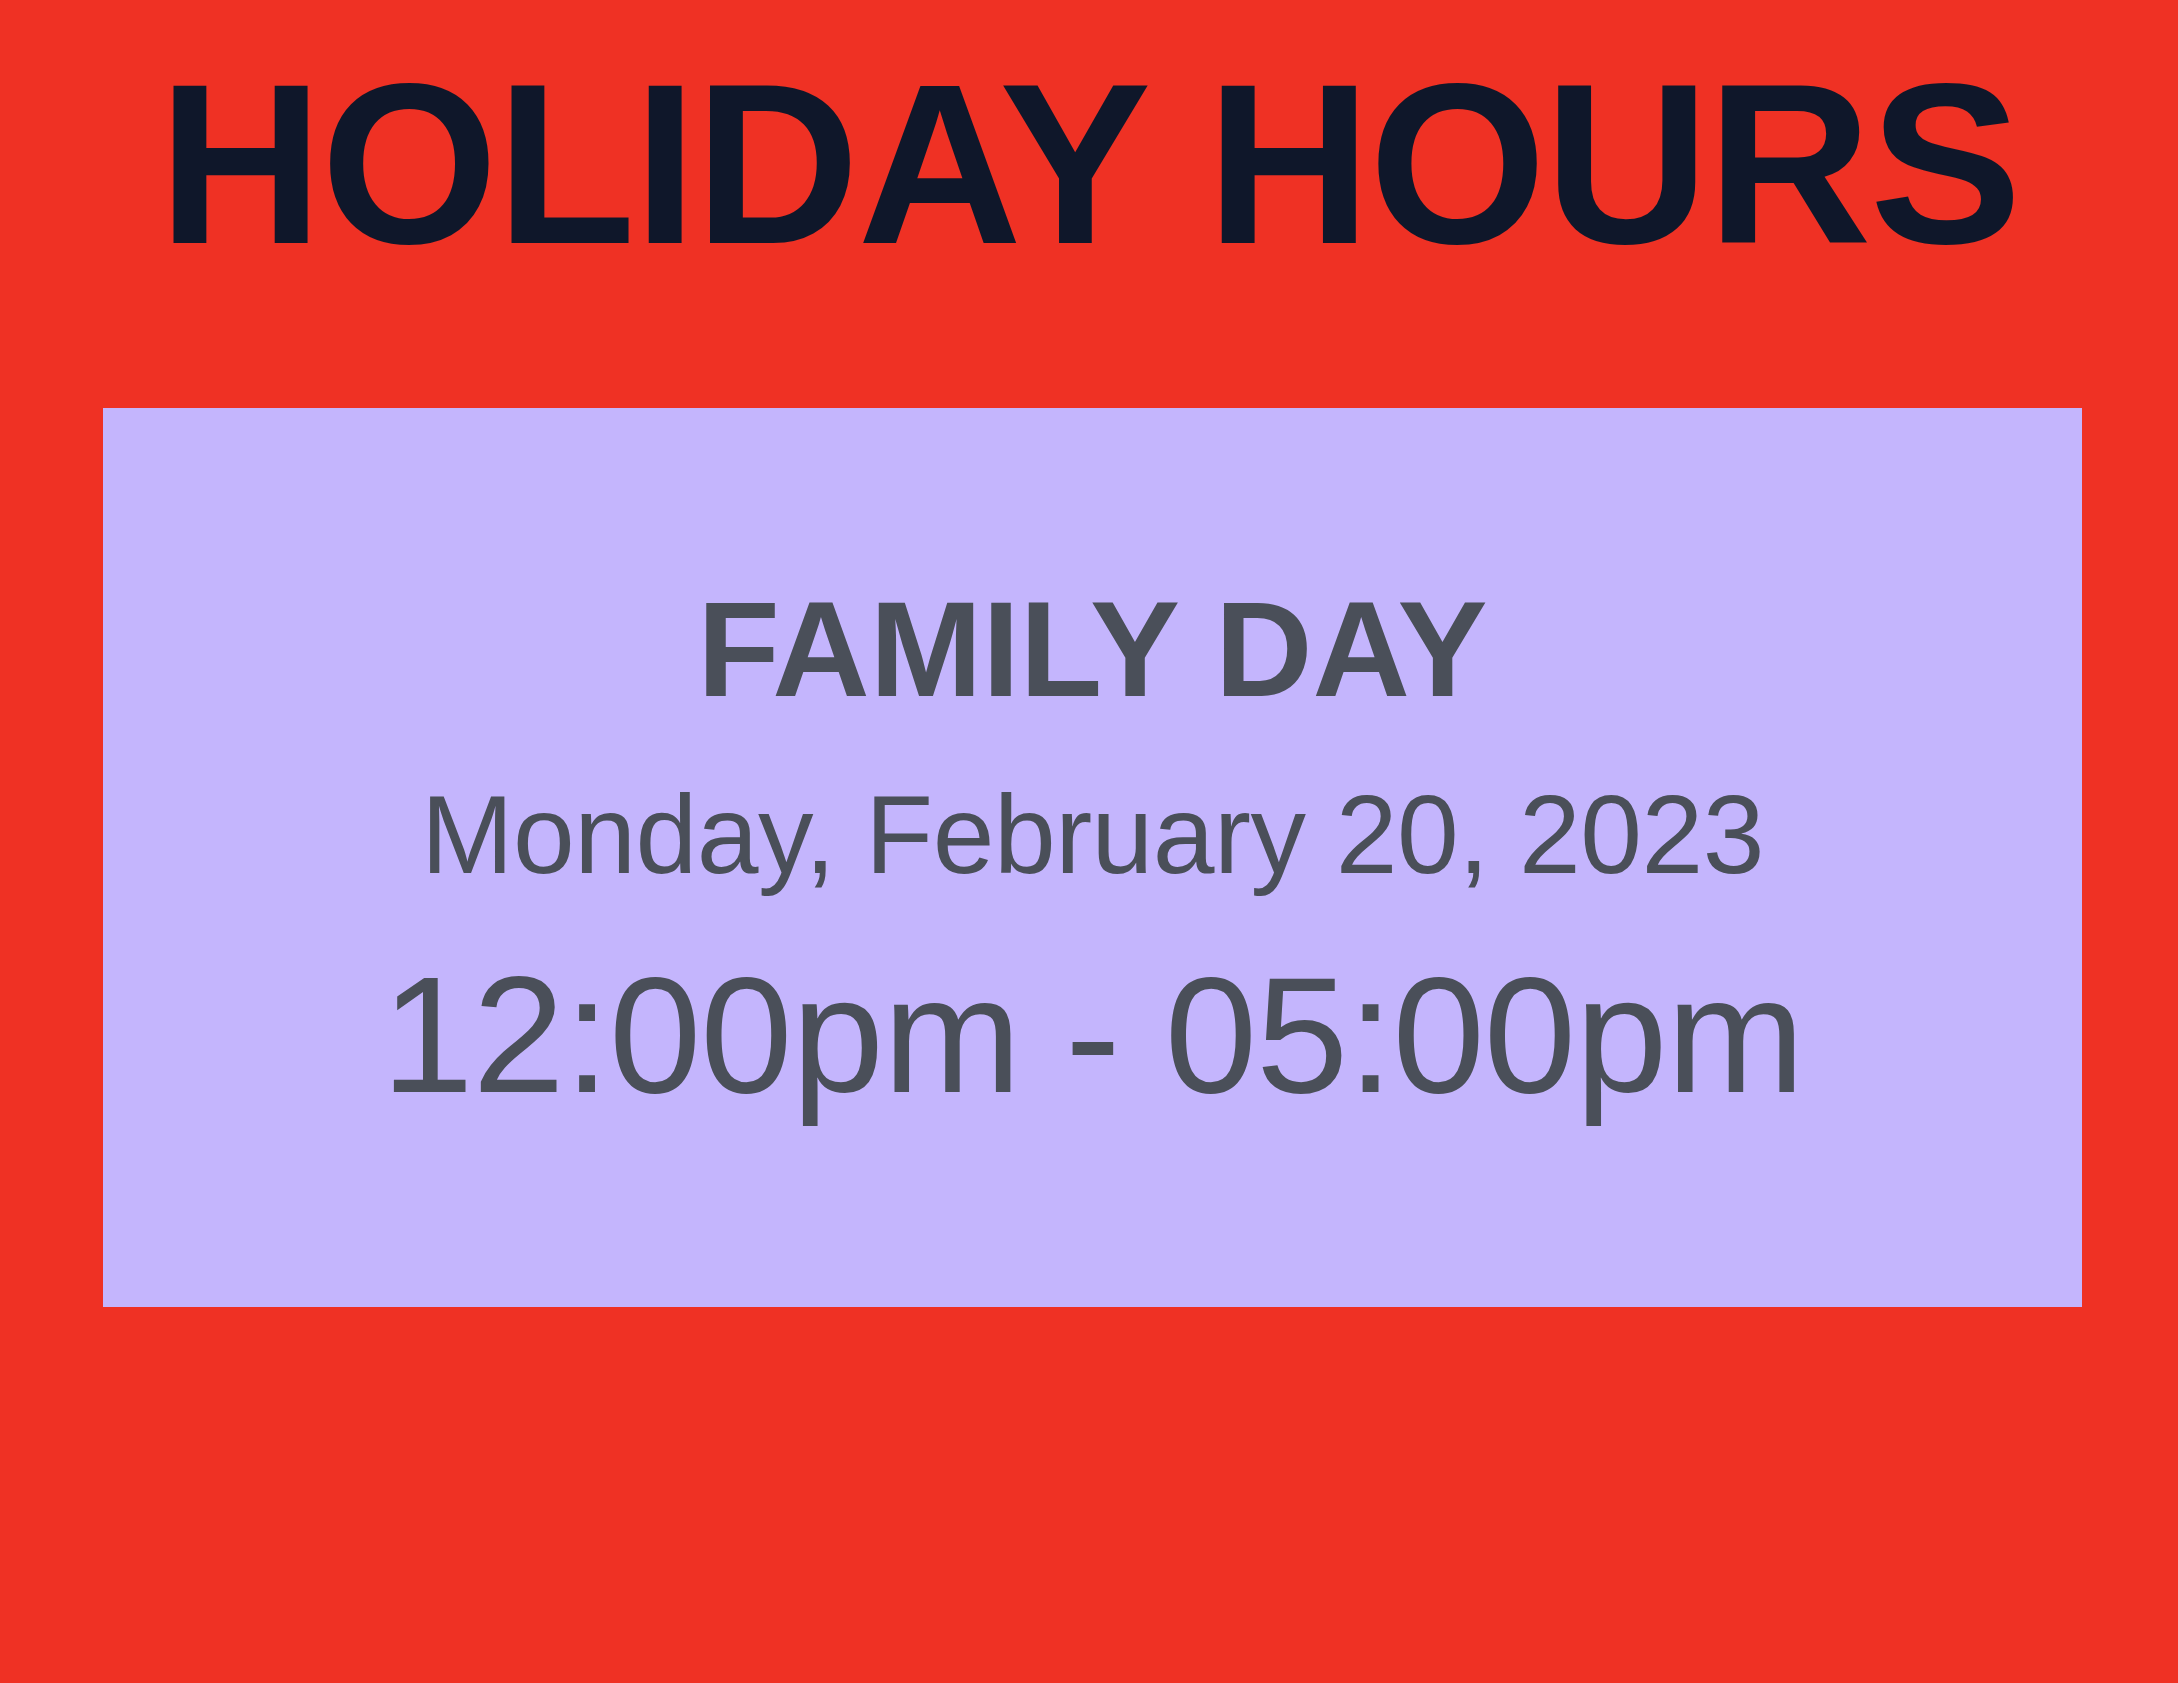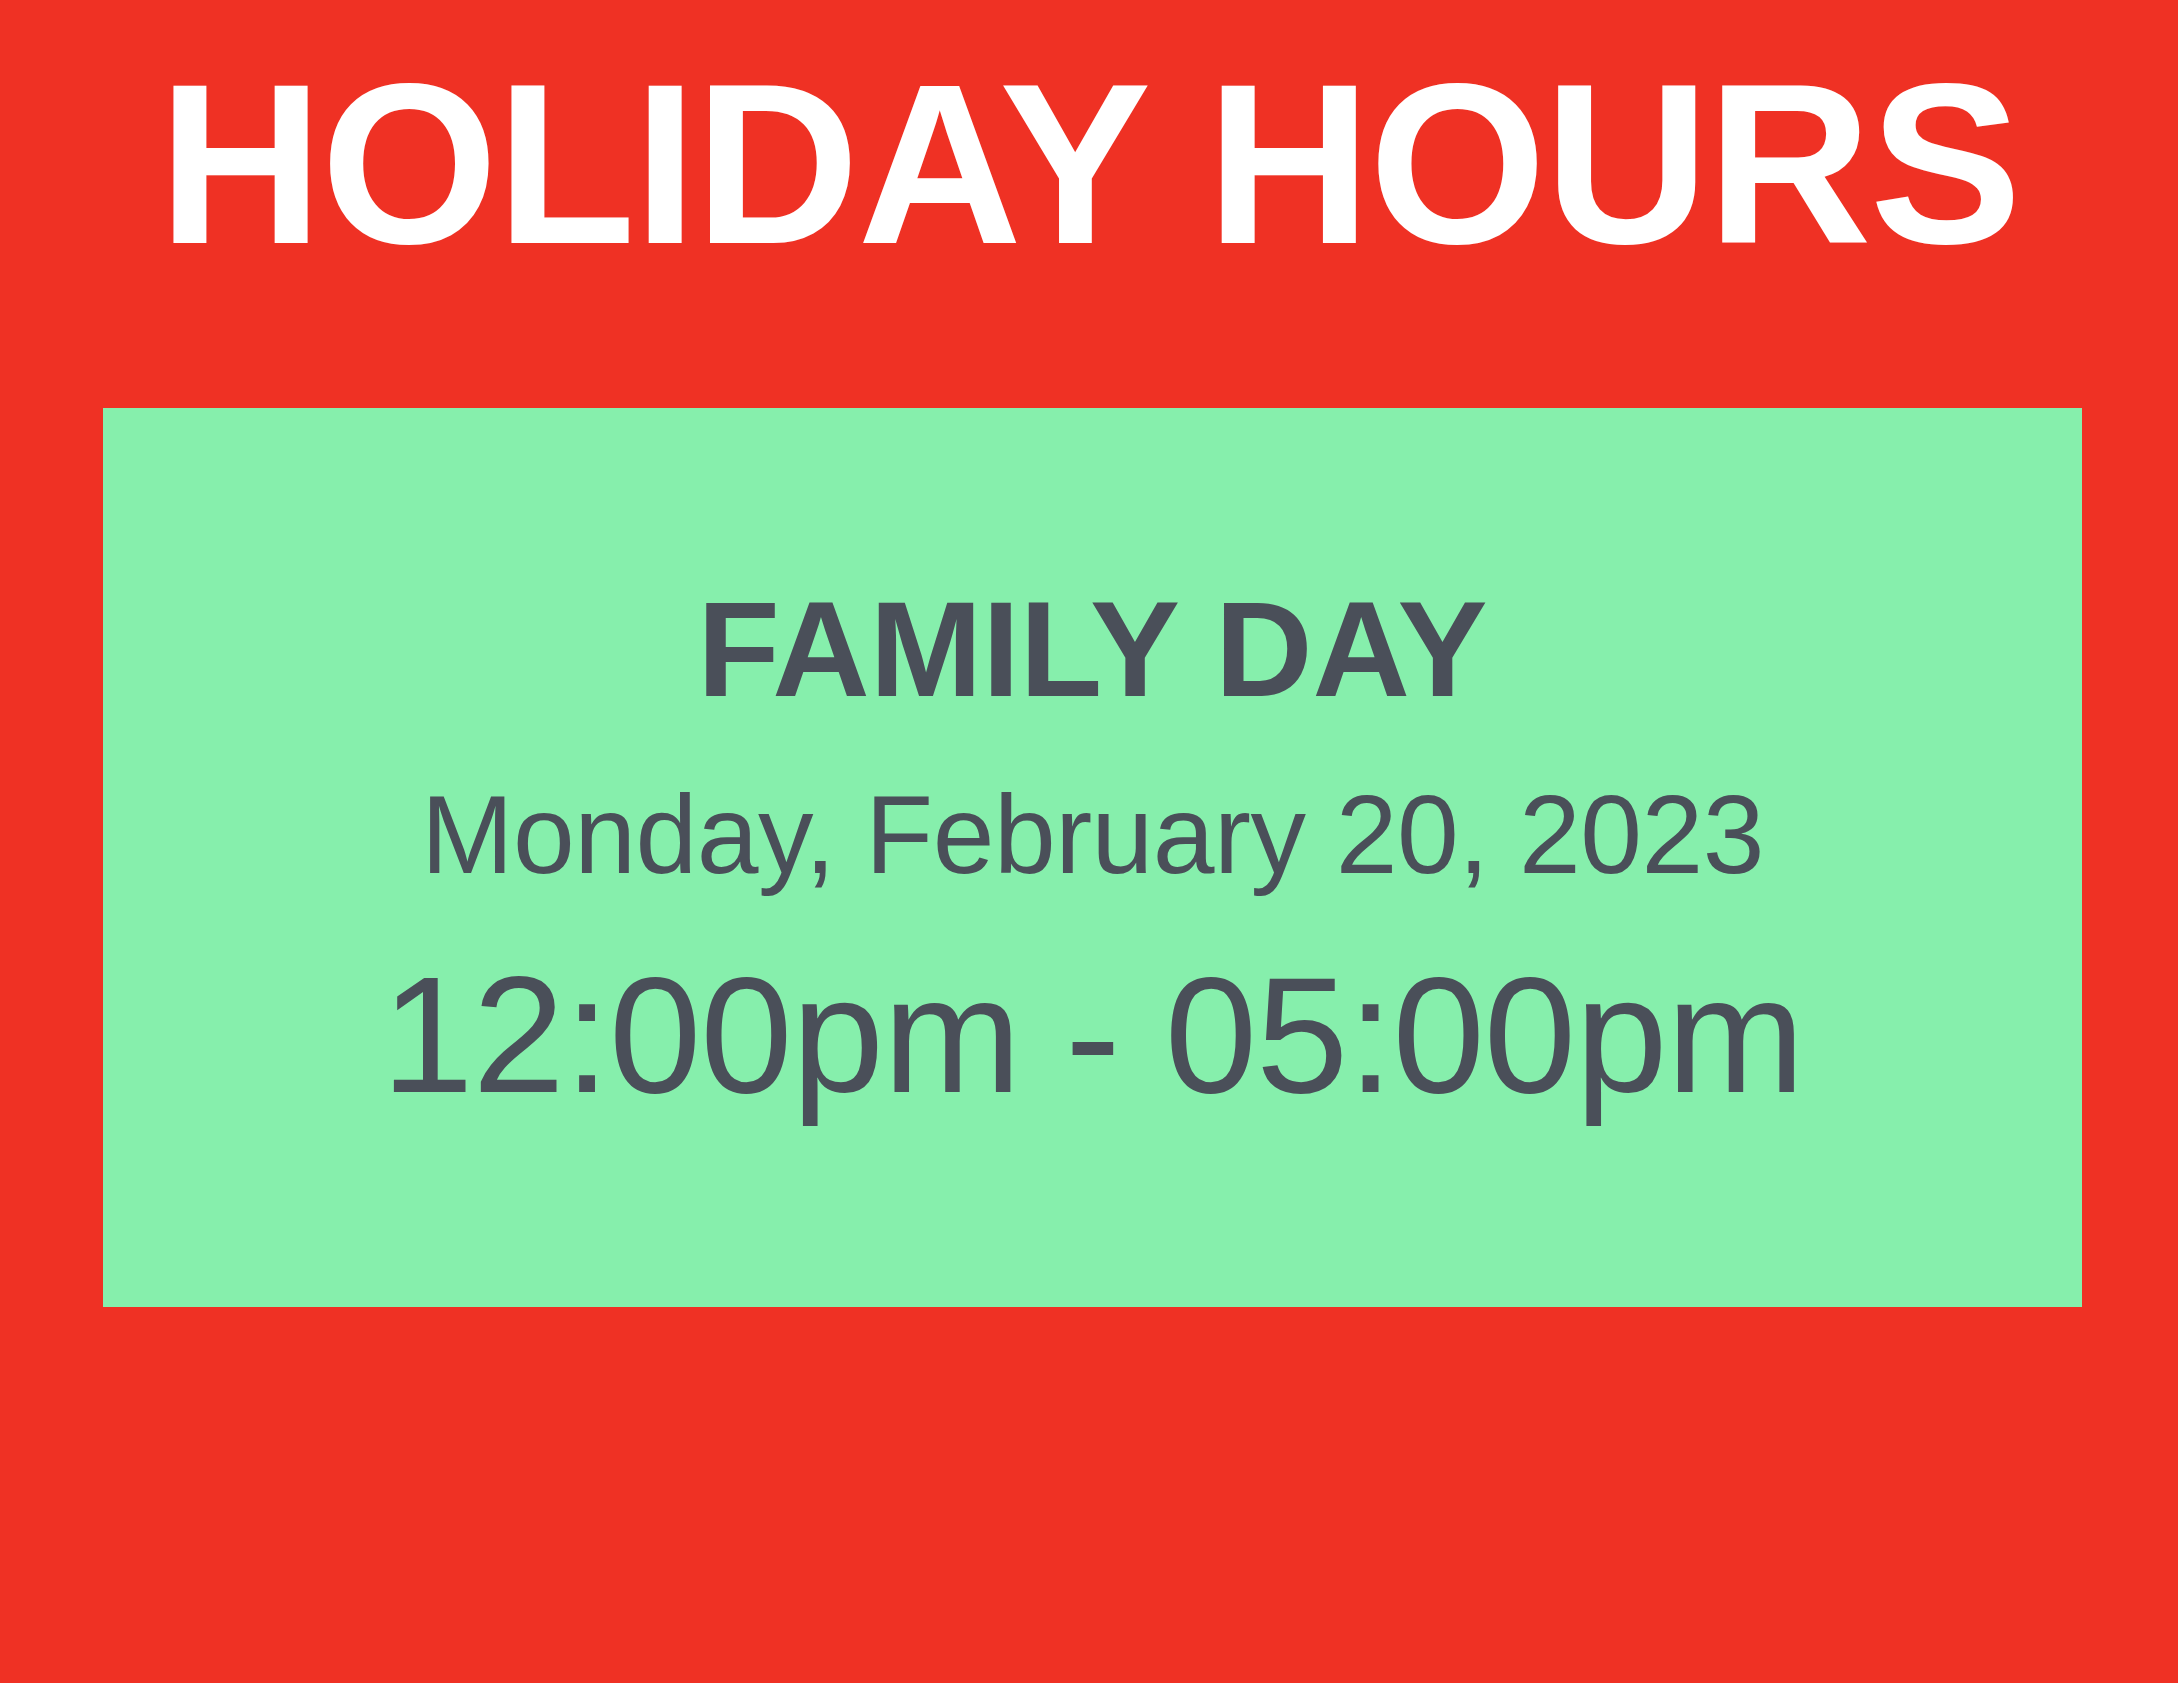--- a/index.html
+++ b/index.html
@@ -24,37 +24,37 @@
     align-items: center;
   }
 
   
   #headline {
     position: absolute;
     top: 40px;
     left: 0;
     width: 2178px;
     text-align: center;
-    color: #ffffff;
+    color: #0f172a;
     font-family: "Liberation Sans", sans-serif;
     font-weight: 700;
     font-size: 228px;
     line-height: 248px;
     letter-spacing: -2px;
     white-space: nowrap;
   }
 
   
   #info-card {
     position: absolute;
     left: 103px;
     top: 408px;
     width: 1979px;
     height: 899px;
-    background: #86efac;
+    background: #c4b5fd;
     box-sizing: border-box;
     display: flex;
     flex-direction: column;
     align-items: center;
     justify-content: flex-start;
   }
 
   #holiday-name {
     margin-top: 174px;
     color: #4A4F59;

